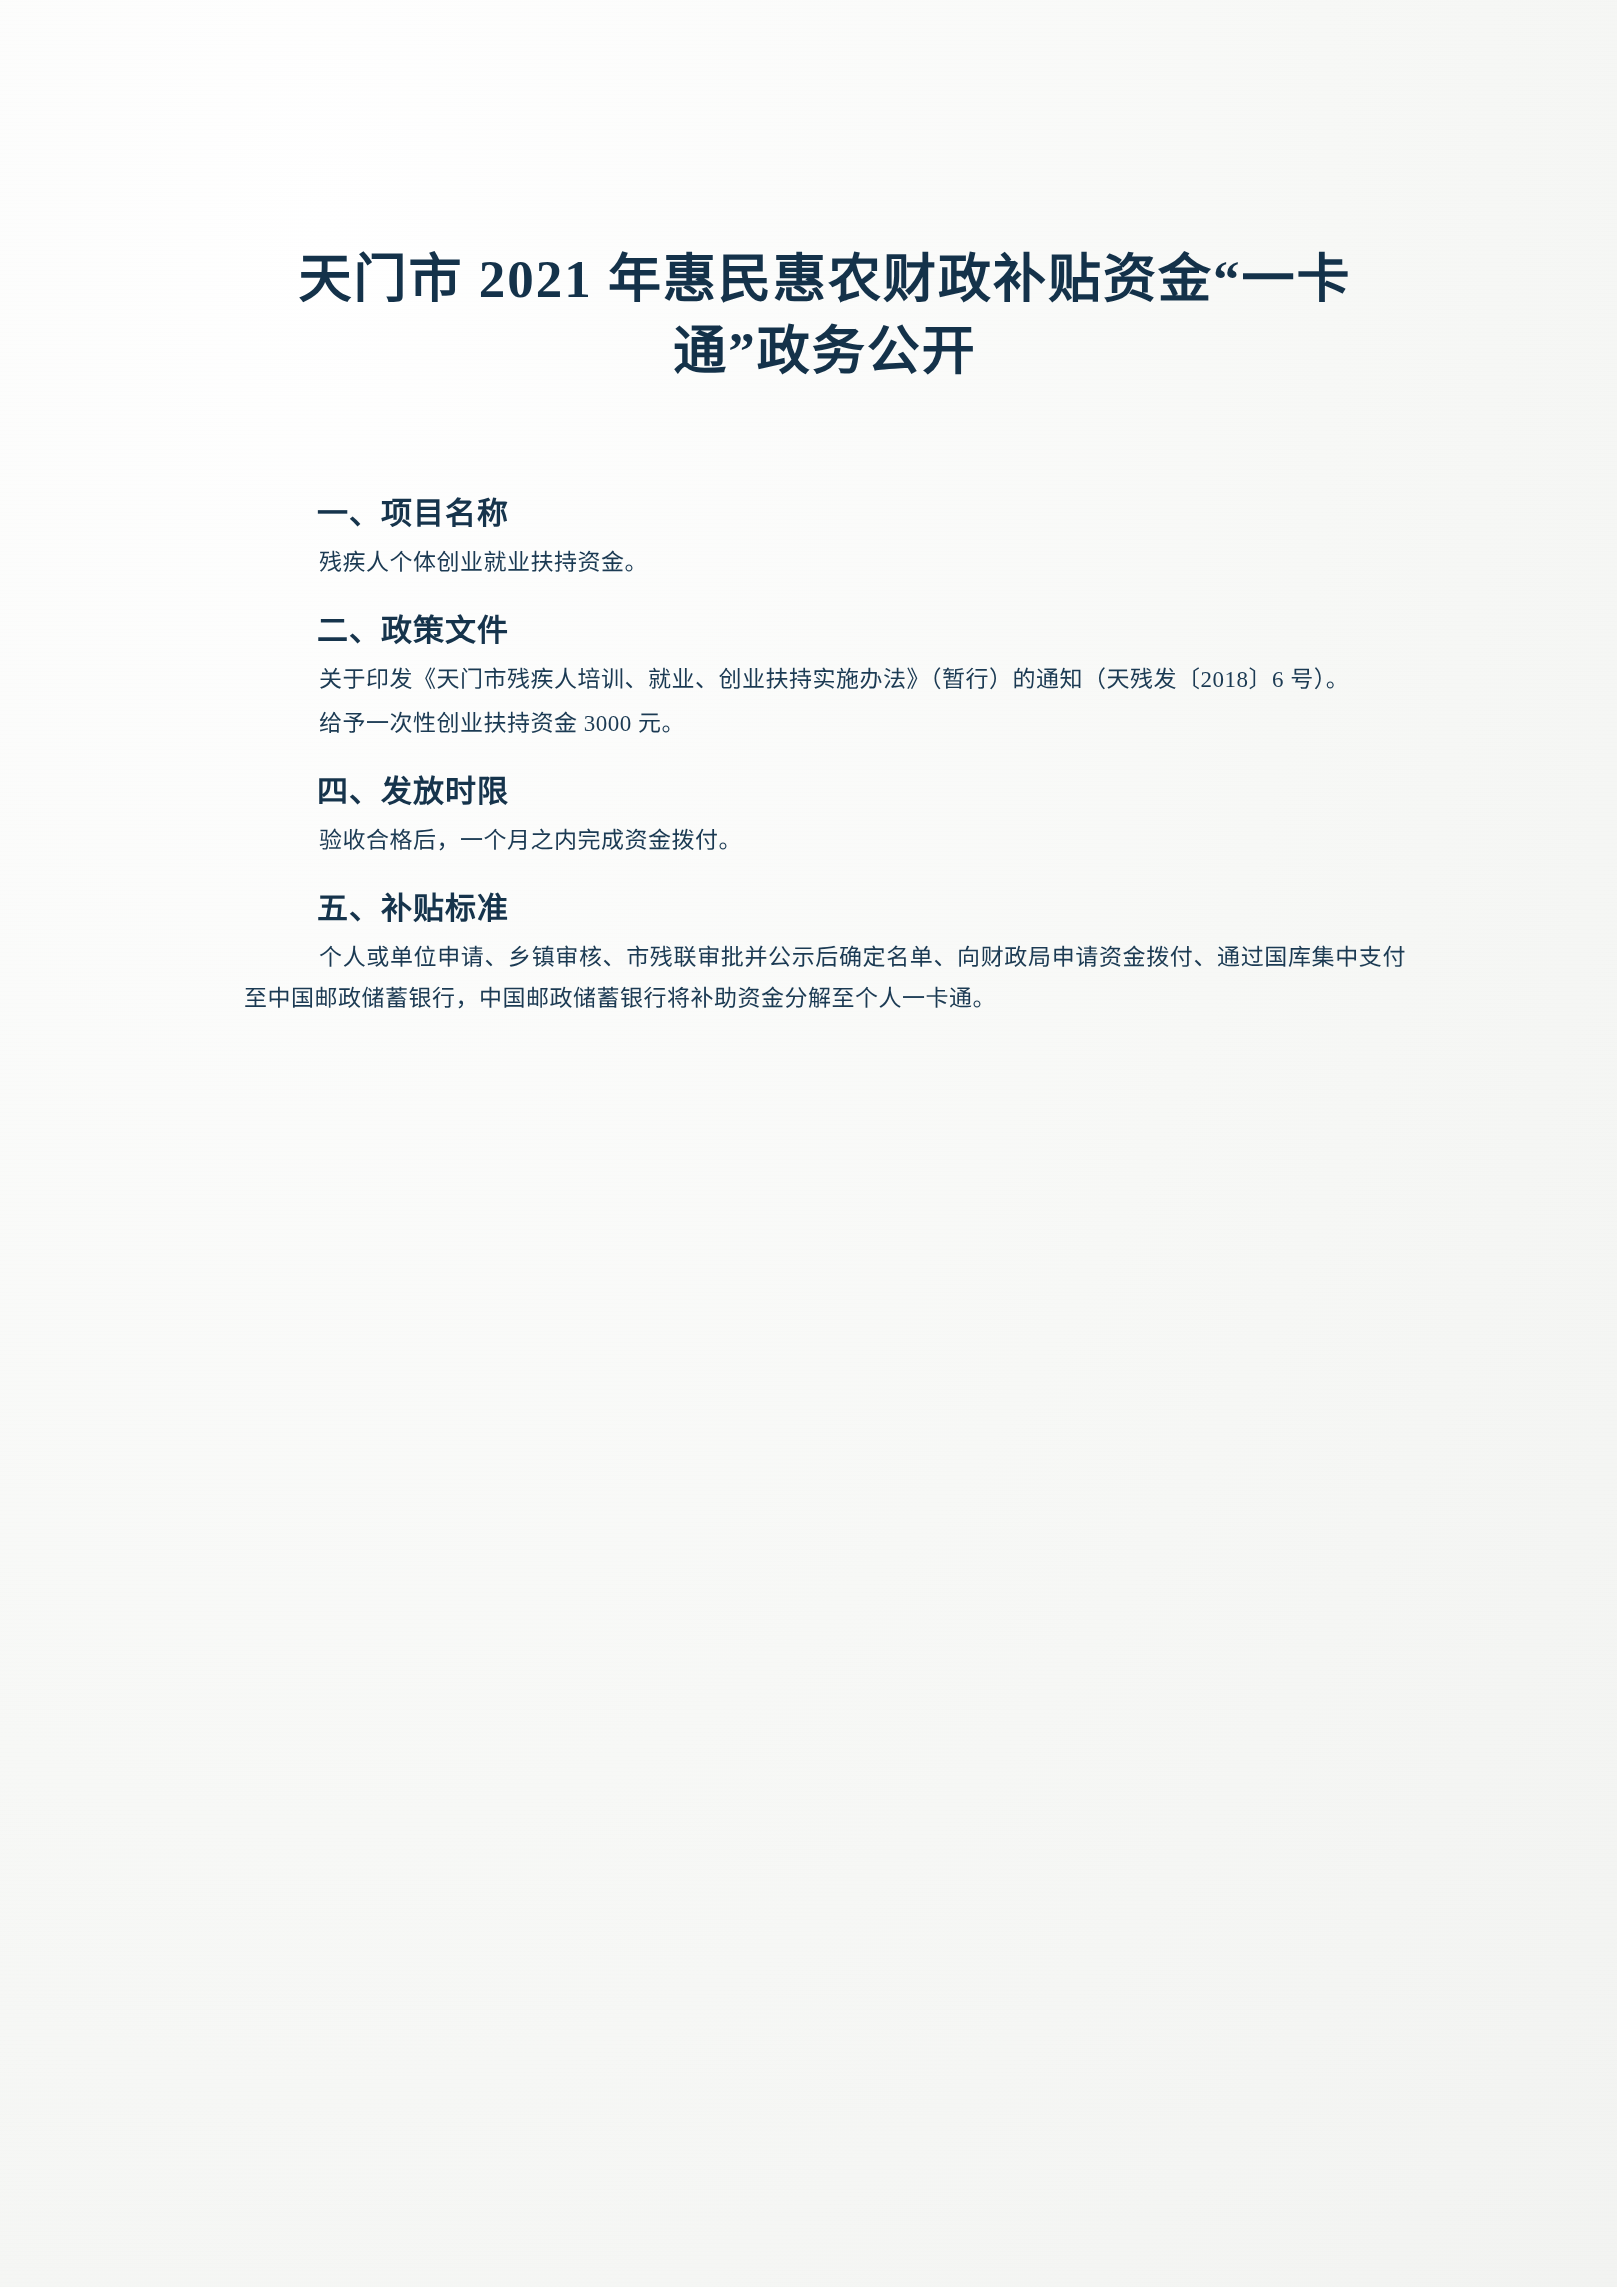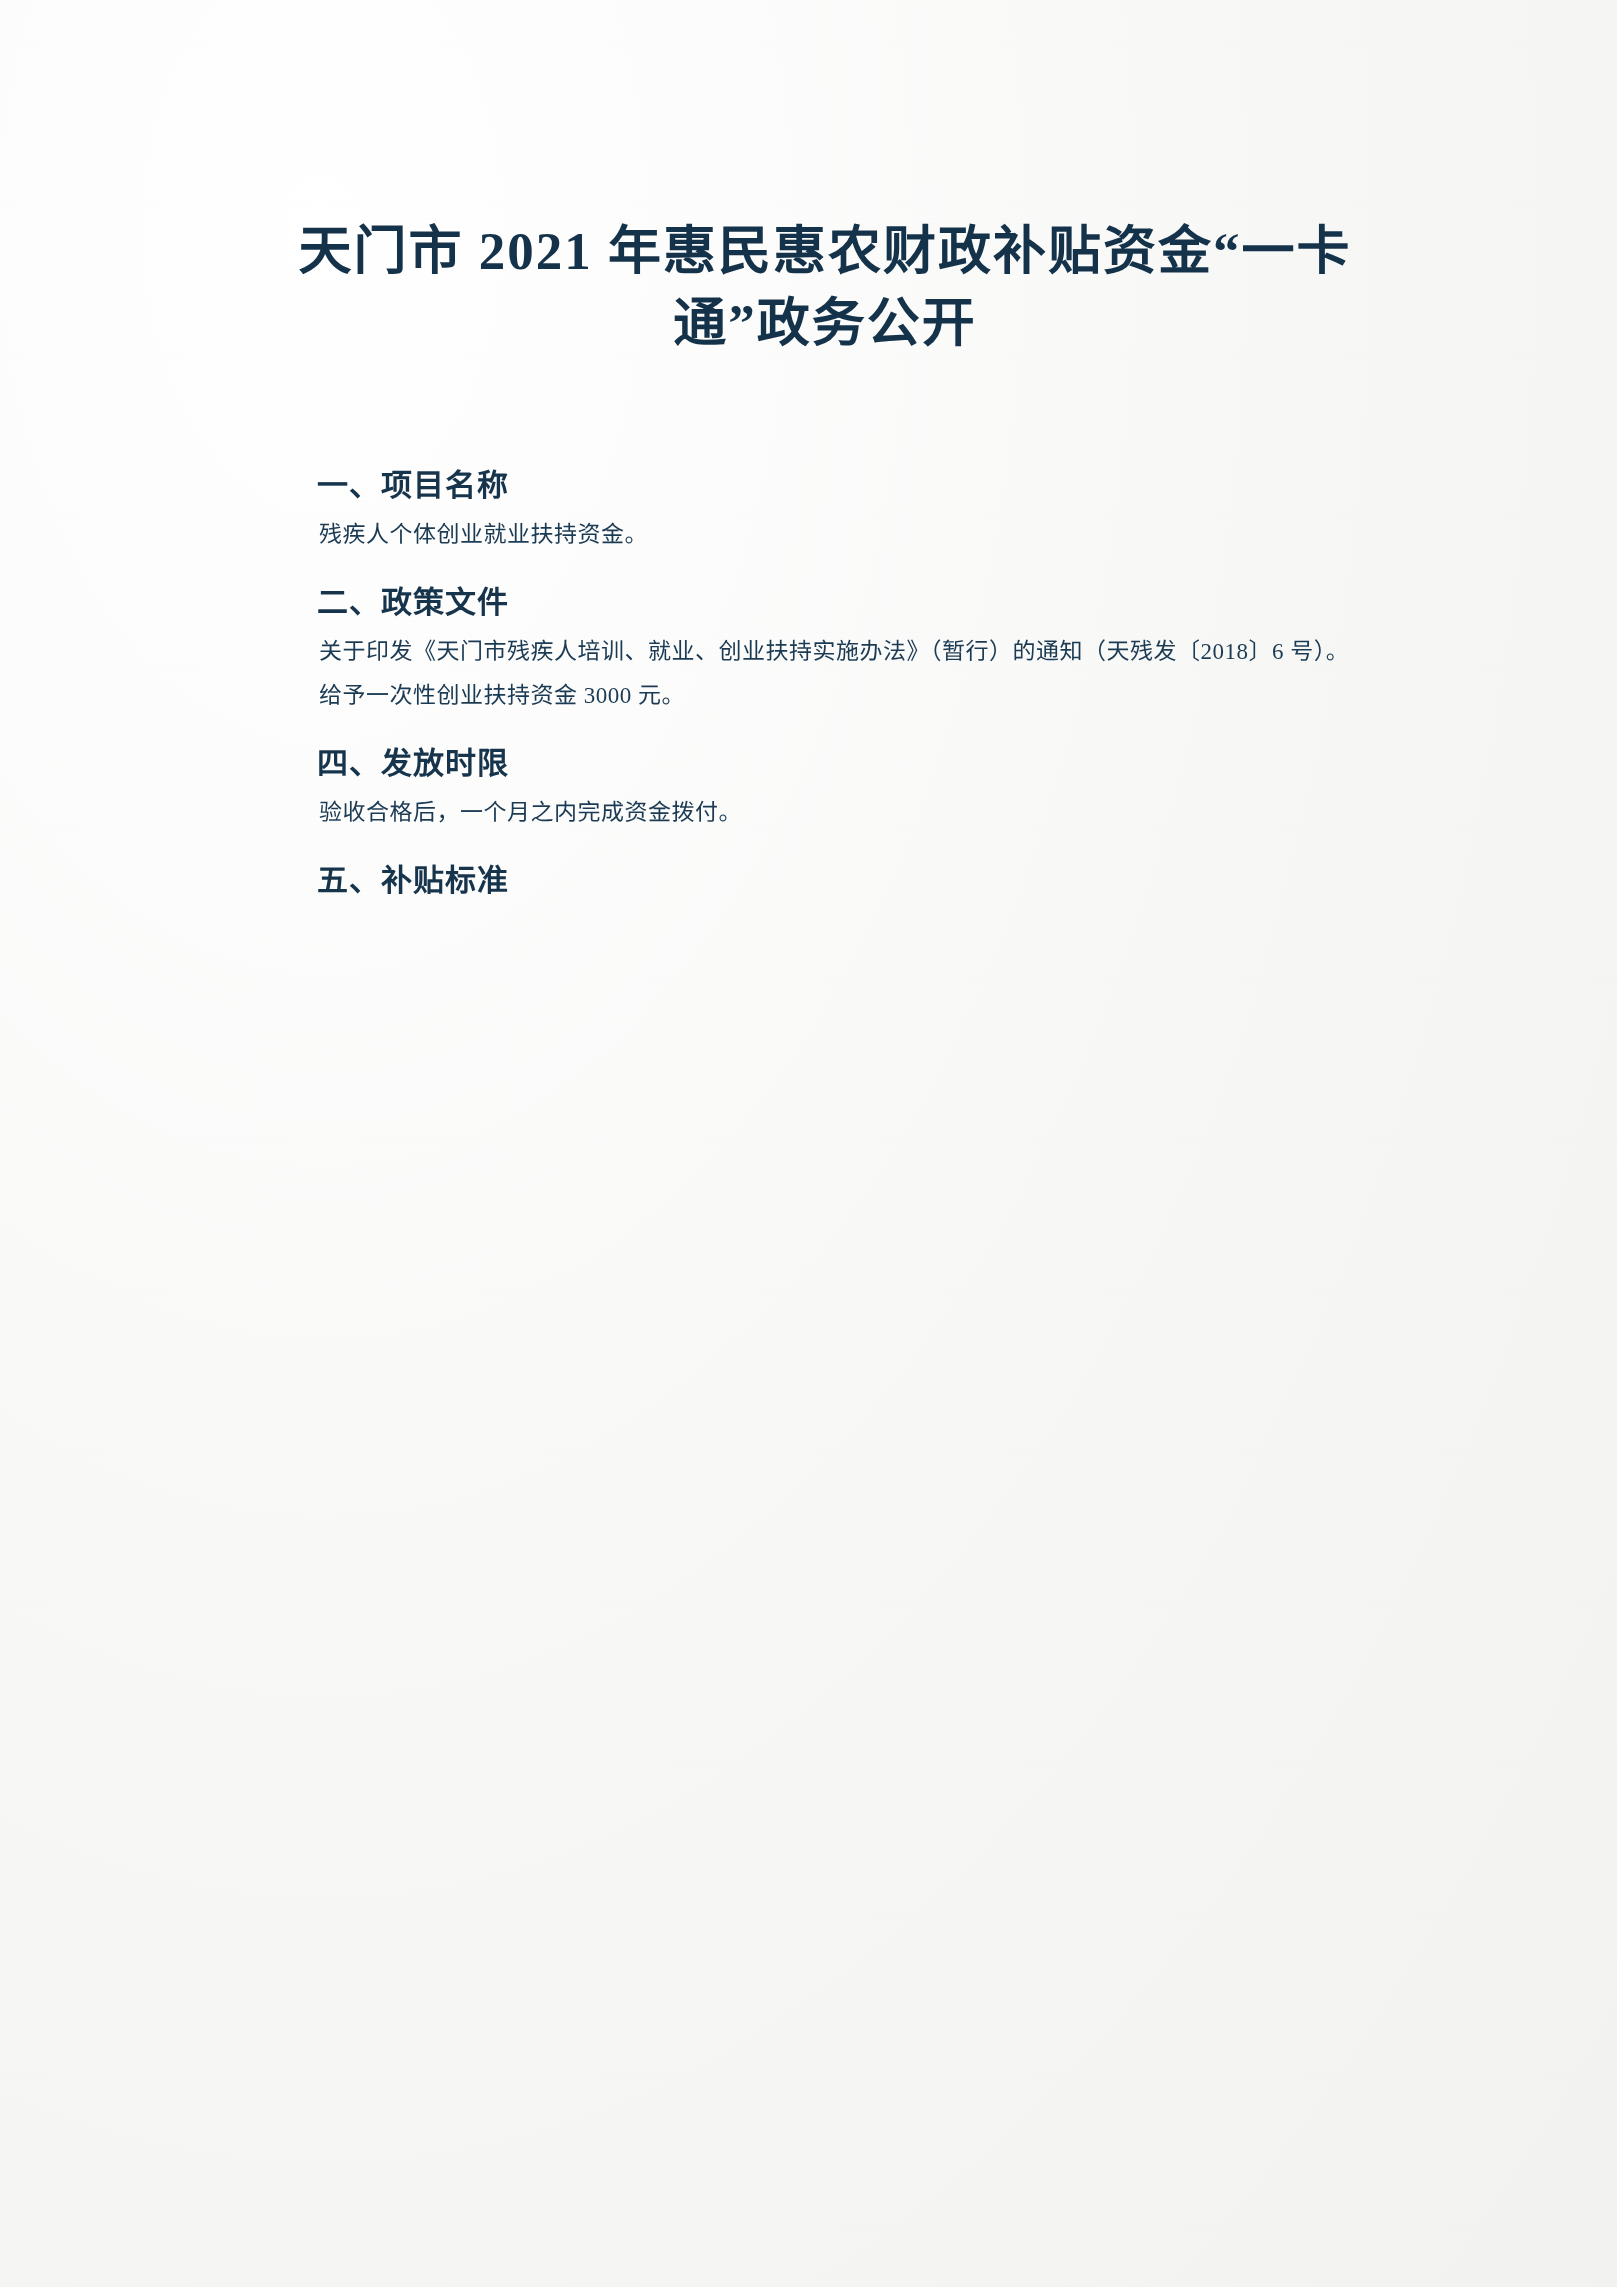--- a/index.html
+++ b/index.html
@@ -27,20 +27,21 @@
     inset: 0;
     opacity: 0.35;
     background-image:
       repeating-linear-gradient(0deg, rgba(0,0,0,0.012) 0px, rgba(0,0,0,0.012) 1px, rgba(255,255,255,0) 1px, rgba(255,255,255,0) 3.9px);
     pointer-events: none;
   }
   .page {
     position: absolute;
     inset: 0;
     padding: 12px;
+    margin-top: 28px;
   }
   .content {
     position: absolute;
     left: 244px;
     top: 215px;
     width: 1162px;
   }
   .doc-title {
     font-family: "Liberation Serif", "DejaVu Serif", serif;
     font-weight: bold;
@@ -101,20 +102,21 @@
       <p class="section-body">给予一次性创业扶持资金 3000 元。</p>
     </div>
 
     <div class="section">
       <div class="section-heading">四、发放时限</div>
       <p class="section-body">验收合格后，一个月之内完成资金拨付。</p>
     </div>
 
     <div class="section">
       <div class="section-heading">五、补贴标准</div>
+      <p class="section-body">个人或单位申请、乡镇审核、市残联审批并公示后确定名单、向财政局申请资金拨付、通过国库集中支付至中国邮政储蓄银行，中国邮政储蓄银行将补助资金分解至个人一卡通。</p>
     </div>
 
 
   </div>
 </div>
 
 <div class="scan-noise"></div>
 
 
 </body></html>

